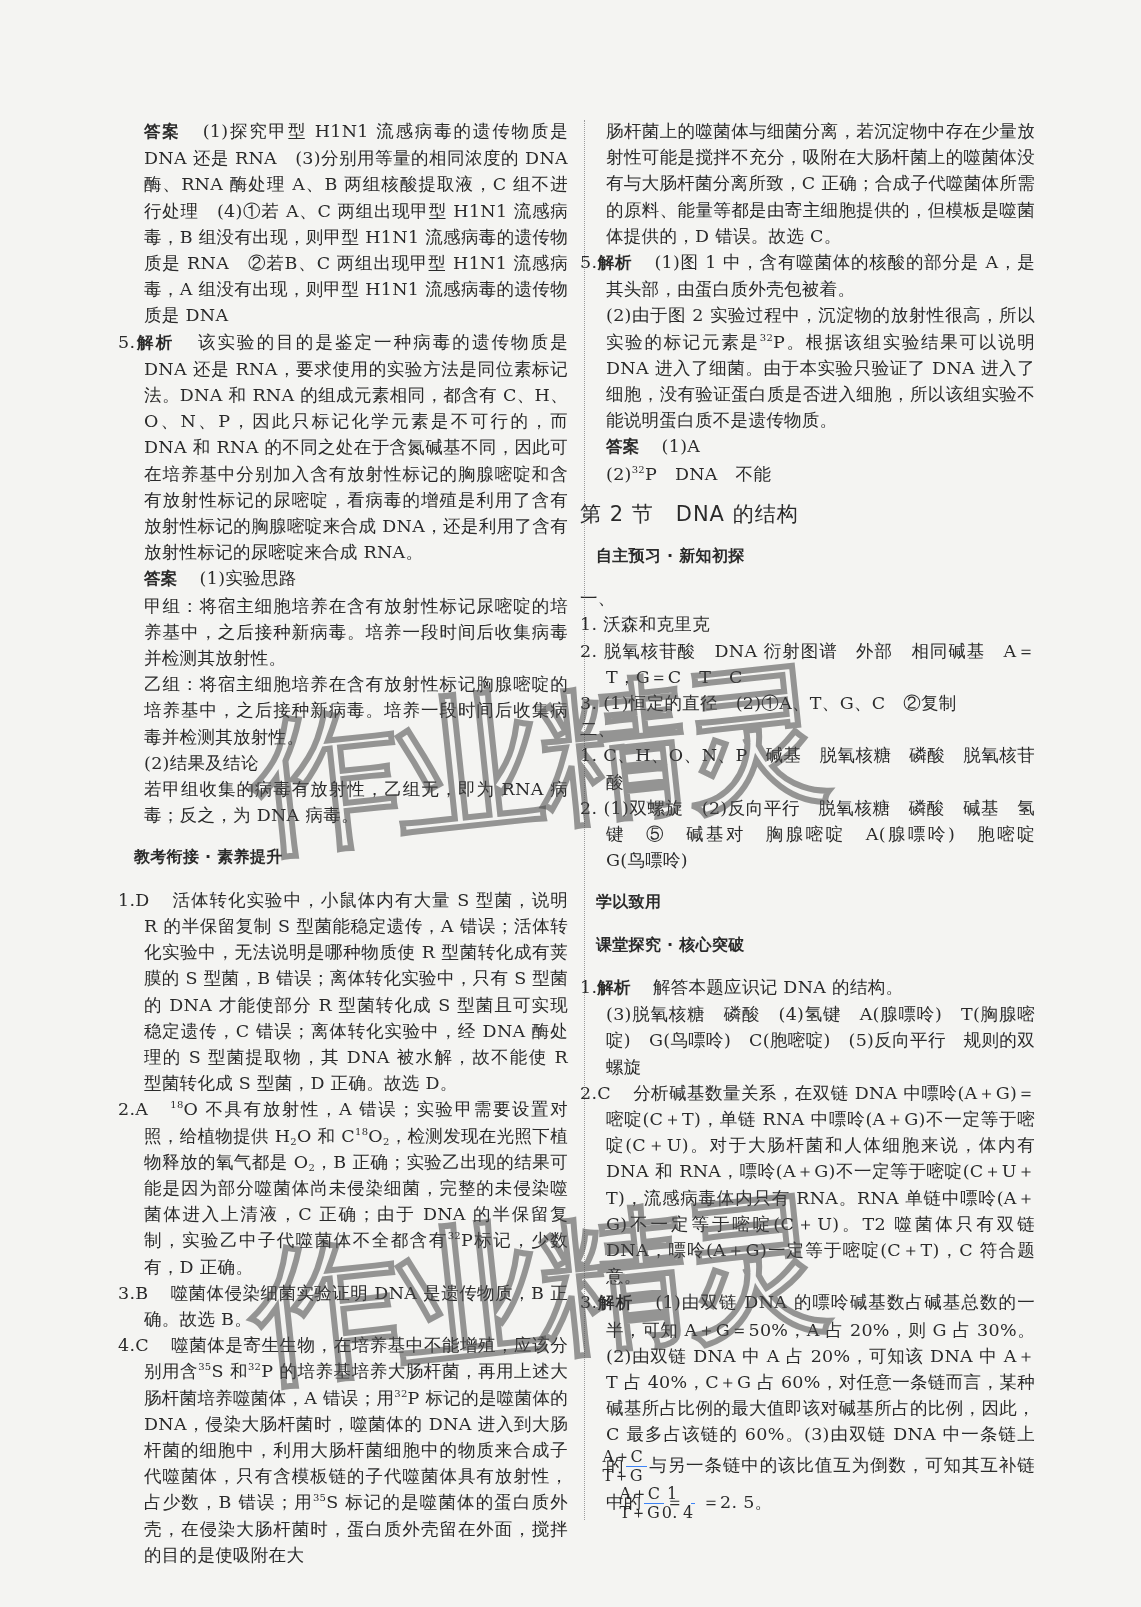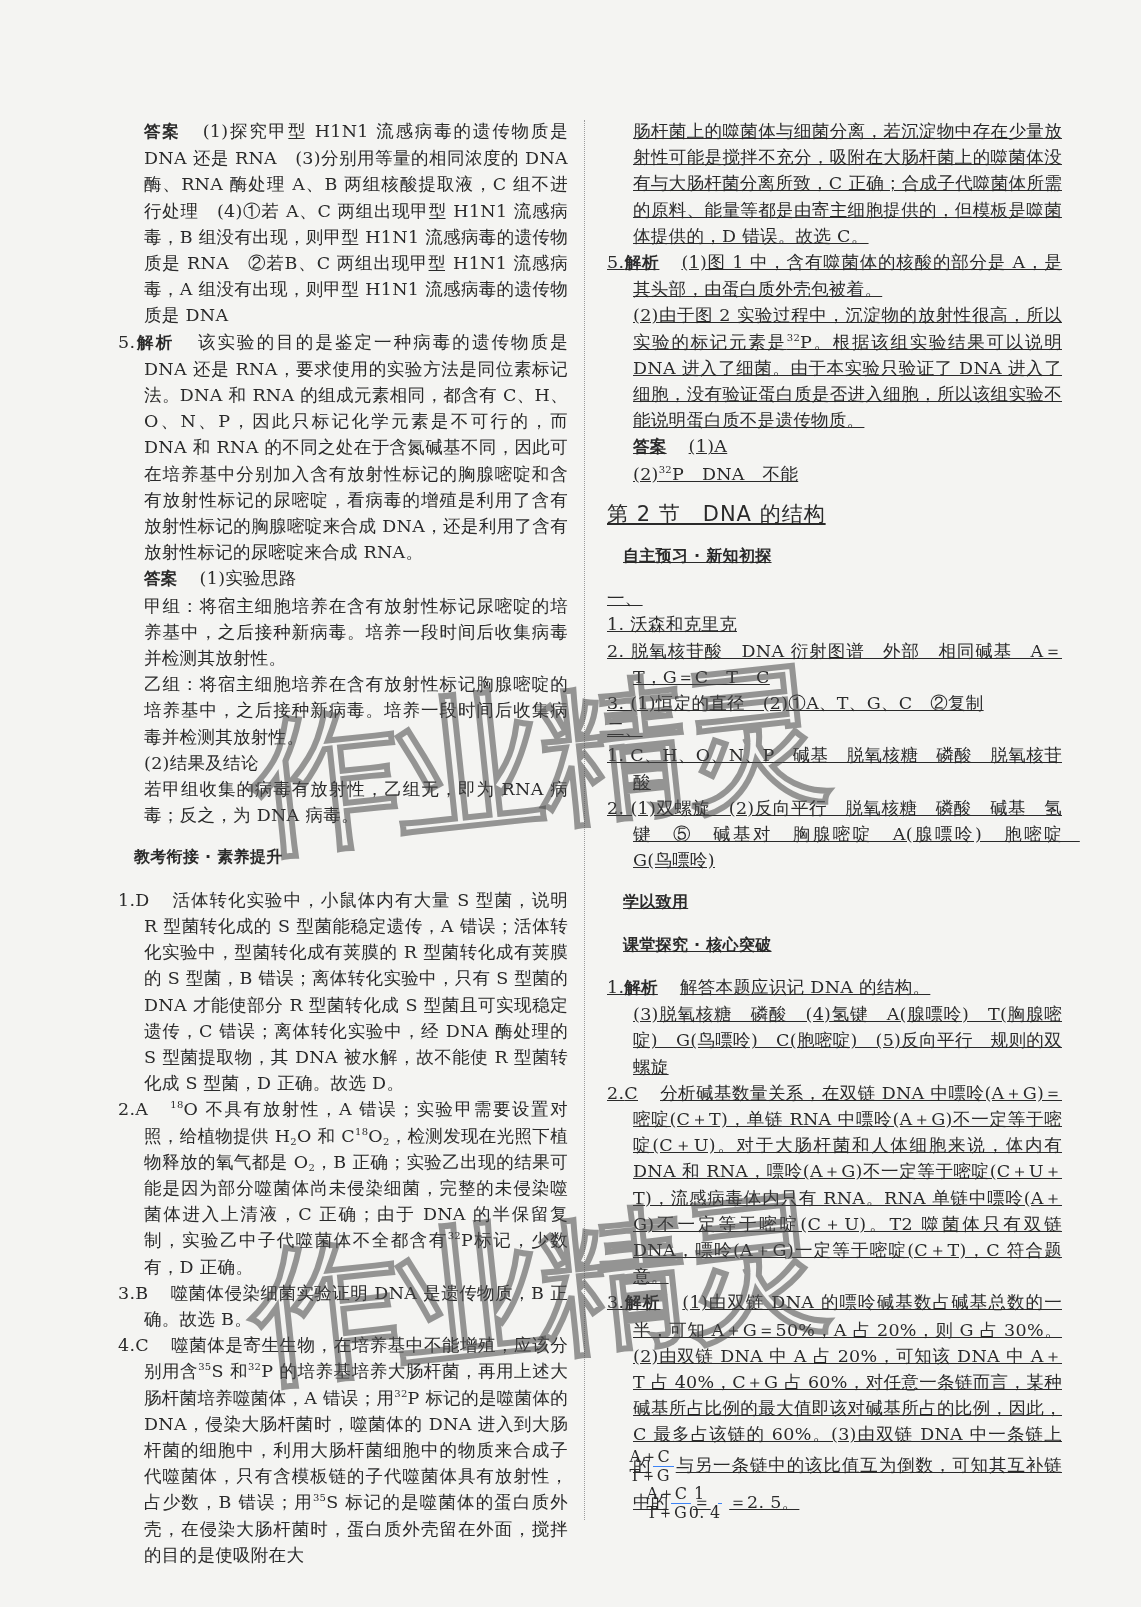--- a/index.html
+++ b/index.html
@@ -6,21 +6,21 @@
   body {
     width: 1141px; height: 1607px; overflow: hidden;
     background: #f4f4f2;
     font-family: "DejaVu Serif", "Liberation Serif", serif;
     color: #2a2a2a;
     position: relative;
   }
   .page { position: absolute; left: 0; top: 0; width: 1141px; height: 1251px; }
   .col { position: absolute; top: 118px; font-size: 17.5px; line-height: 26.2px; letter-spacing: 0.3px; }
   .col.left { left: 118px; width: 450px; }
-  .col.right { left: 607px; width: 455px; text-decoration: underline; }
+  .col.right { left: 580px; width: 455px; }
   .divider {
     position: absolute; left: 584px; top: 120px; height: 1400px;
     border-left: 1px dotted #9a9a9a;
   }
   .p { margin: 0; text-align: justify; text-align-last: left; }
   .indent { padding-left: 26px; }
   .hang { padding-left: 26px; text-indent: -26px; }
   .b { font-family: "DejaVu Sans", "Liberation Sans", sans-serif; font-weight: bold; font-size: 16.5px; }
   .section-head { font-family: "DejaVu Sans", "Liberation Sans", sans-serif; font-weight: bold; font-size: 16px; margin: 16px; }
   .chapter-title {
@@ -66,21 +66,21 @@
       <span class="b">答案</span><span class="gap"></span><span>(1)实验思路</span>
     </p>
     <p class="p indent">甲组：将宿主细胞培养在含有放射性标记尿嘧啶的培养基中，之后接种新病毒。培养一段时间后收集病毒并检测其放射性。</p>
     <p class="p indent">乙组：将宿主细胞培养在含有放射性标记胸腺嘧啶的培养基中，之后接种新病毒。培养一段时间后收集病毒并检测其放射性。</p>
     <p class="p indent">(2)结果及结论</p>
     <p class="p indent">若甲组收集的病毒有放射性，乙组无，即为 RNA 病毒；反之，为 DNA 病毒。</p>
 
     <p class="section-head">教考衔接 · 素养提升</p>
 
     <p class="p hang">
-      <span>1.</span><span>D</span><span class="gap"></span><span>活体转化实验中，小鼠体内有大量 S 型菌，说明 R 型菌转化成的 S 型菌能稳定遗传，A 错误；活体转化实验中，型菌转化成有荚膜的 R 型菌转化成有荚膜的 S 型菌，B 错误；离体转化实验中，只有 S 型菌的 DNA 才能使部分 R 型菌转化成 S 型菌且可实现稳定遗传，C 错误；离体转化实验中，经 DNA 酶处理的 S 型菌提取物，其 DNA 被水解，故不能使 R 型菌转化成 S 型菌，D 正确。故选 D。</span>
+      <span>1.</span><span>D</span><span class="gap"></span><span>活体转化实验中，小鼠体内有大量 S 型菌，说明 R 的半保留复制 S 型菌能稳定遗传，A 错误；活体转化实验中，无法说明是哪种物质使 R 型菌转化成有荚膜的 S 型菌，B 错误；离体转化实验中，只有 S 型菌的 DNA 才能使部分 R 型菌转化成 S 型菌且可实现稳定遗传，C 错误；离体转化实验中，经 DNA 酶处理的 S 型菌提取物，其 DNA 被水解，故不能使 R 型菌转化成 S 型菌，D 正确。故选 D。</span>
     </p>
 
     <p class="p hang">
       <span>2.</span><span>A</span><span class="gap"></span><sup>18</sup><span>O 不具有放射性，A 错误；实验甲需要设置对照，给植物提供 H</span><sub>2</sub><span>O 和 C</span><sup>18</sup><span>O</span><sub>2</sub><span>，检测发现在光照下植物释放的氧气都是 O</span><sub>2</sub><span>，B 正确；实验乙出现的结果可能是因为部分噬菌体尚未侵染细菌，完整的未侵染噬菌体进入上清液，C 正确；由于 DNA 的半保留复制，实验乙中子代噬菌体不全都含有</span><sup>32</sup><span>P标记，少数有，D 正确。</span>
     </p>
 
     <p class="p hang">
       <span>3.</span><span>B</span><span class="gap"></span><span>噬菌体侵染细菌实验证明 DNA 是遗传物质，B 正确。故选 B。</span>
     </p>
 

